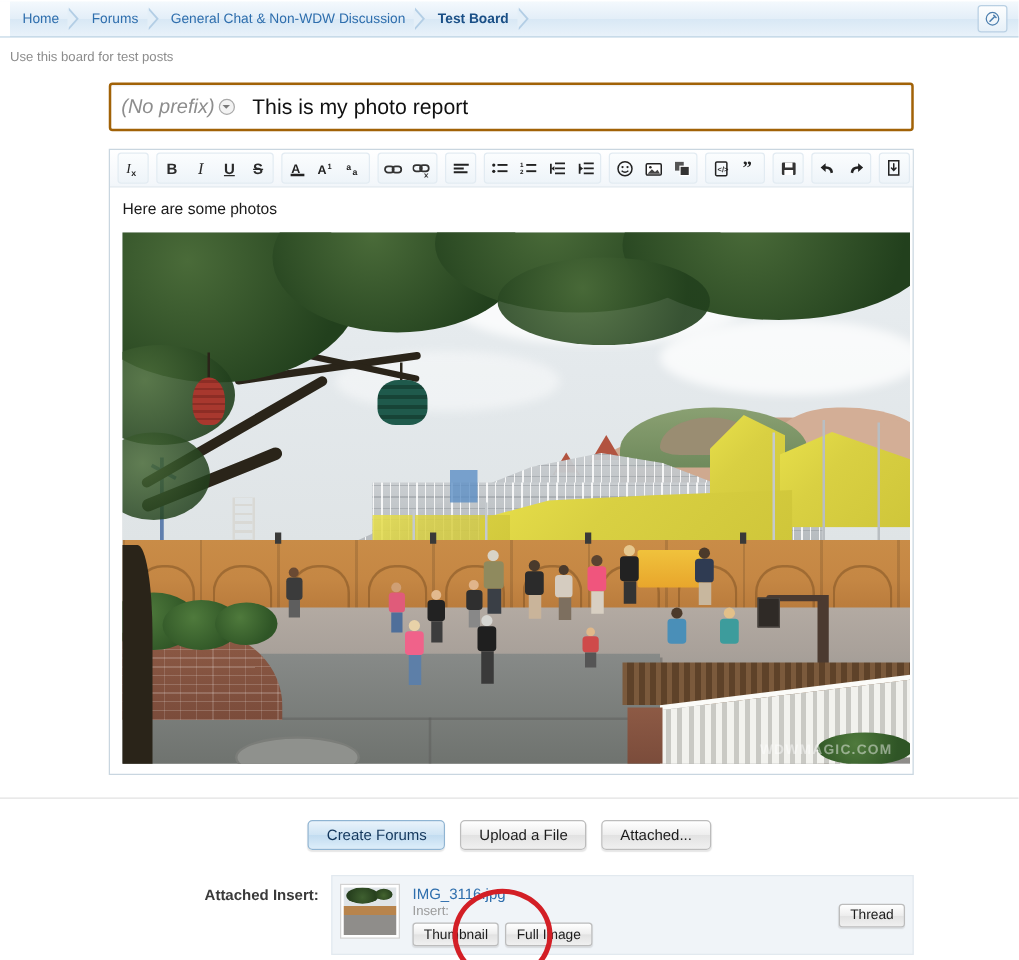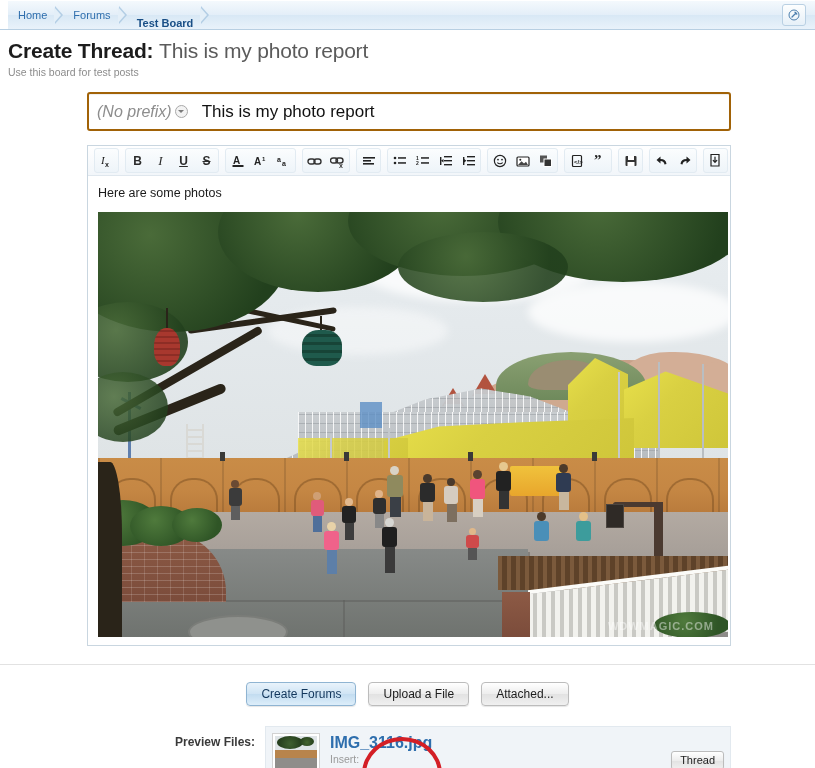--- a/index.html
+++ b/index.html
@@ -27,21 +27,21 @@
   .crumbs{display:flex;align-items:stretch;padding-left:8px;}
   .crumb{
     position:relative;
     display:flex;align-items:center;
     padding:0 16px 0 10px;
     font-size:11px;
     color:#2e6ead;
     text-decoration:none;
     white-space:nowrap;
   }
-  .crumb.current{color:#1a4f86;font-weight:bold;align-items:flex-end;}
+  .crumb.current{color:#1a4f86;font-weight:bold;}
   .crumb .arrow{
     position:absolute;right:0;top:50%;margin-top:-9px;
     width:0;height:0;
     border-top:9px solid transparent;
     border-bottom:9px solid transparent;
     border-left:8px solid #b3cee5;
   }
   .crumb .arrow:after{
     content:"";position:absolute;left:-9px;top:-8px;
     width:0;height:0;
@@ -317,21 +317,21 @@
     background:radial-gradient(circle at 50% 60%,#3f6030,#27401e 70%);
     border-radius:50%;
   }
   .thumb-tree2{
     position:absolute;right:3px;top:1px;width:14px;height:9px;
     background:radial-gradient(circle at 50% 60%,#43642f,#2a441f 70%);
     border-radius:50%;
   }
   .attach-meta{margin-left:10px;padding-top:1px;}
   .attach-name{
-    font-size:16px;color:#2e6ead;text-decoration:none;display:block;font-weight:bold;
+    font-size:12px;color:#2e6ead;text-decoration:none;display:block;
   }
   .attach-insert{font-size:10.5px;color:#9a9a9a;margin:1px 0 3px 0;}
   .insert-btns{display:flex;gap:5px;}
   .attach-delete{margin-left:auto;align-self:center;}
 
   .annot-circle{
     position:absolute;
     border:4px solid #d31f26;
     border-radius:50%;
     pointer-events:none;
@@ -341,40 +341,40 @@
 <body>
 
 <div class="crumb-bar">
   <div class="crumbs">
     <a class="crumb" href="#">
       <span>Home</span>
       <span class="arrow"></span>
     </a>
     <a class="crumb" href="#">
       <span>Forums</span>
+      <span class="arrow"></span>
+    </a>
+    <a class="crumb" href="#">
+      <span>General Chat &amp; Non-WDW Discussion</span>
       <span class="arrow"></span>
     </a>
     <a class="crumb current" href="#">
       <span>Test Board</span>
       <span class="arrow"></span>
     </a>
   </div>
   <div class="crumb-pin">
     <svg width="12" height="12" viewBox="0 0 12 12">
       <circle cx="6" cy="6" r="5" fill="none" stroke="#4d7fae" stroke-width="1"></circle>
       <path d="M4 8 L8 4 M7 3.2 L8.8 5" stroke="#4d7fae" stroke-width="1.3" fill="none" stroke-linecap="round"></path>
     </svg>
   </div>
 </div>
 
 <div class="page-head">
-  <div class="page-title">
-    <span>Create Thread:</span>
-    <span class="subject">This is my photo report</span>
-  </div>
   <div class="page-desc">Use this board for test posts</div>
 </div>
 
 <div class="form-wrap">
 
   <div class="title-row">
     <span class="prefix">
       <span>(No prefix)</span>
       <span class="caret"></span>
     </span>
@@ -754,21 +754,21 @@
 
 <div class="divider"></div>
 
 <div class="btn-row">
   <button class="btn primary">Create Forums</button>
   <button class="btn">Upload a File</button>
   <button class="btn">Attached...</button>
 </div>
 
 <div class="attach">
-  <div class="attach-label">Preview Files:</div>
+  <div class="attach-label">Attached Insert:</div>
   <div class="attach-box">
     <div class="thumb">
       <div class="thumb-inner">
         <div class="thumb-tree"></div>
         <div class="thumb-tree2"></div>
       </div>
     </div>
     <div class="attach-meta">
       <a class="attach-name" href="#">IMG_3116.jpg</a>
       <div class="attach-insert">Insert:</div>

